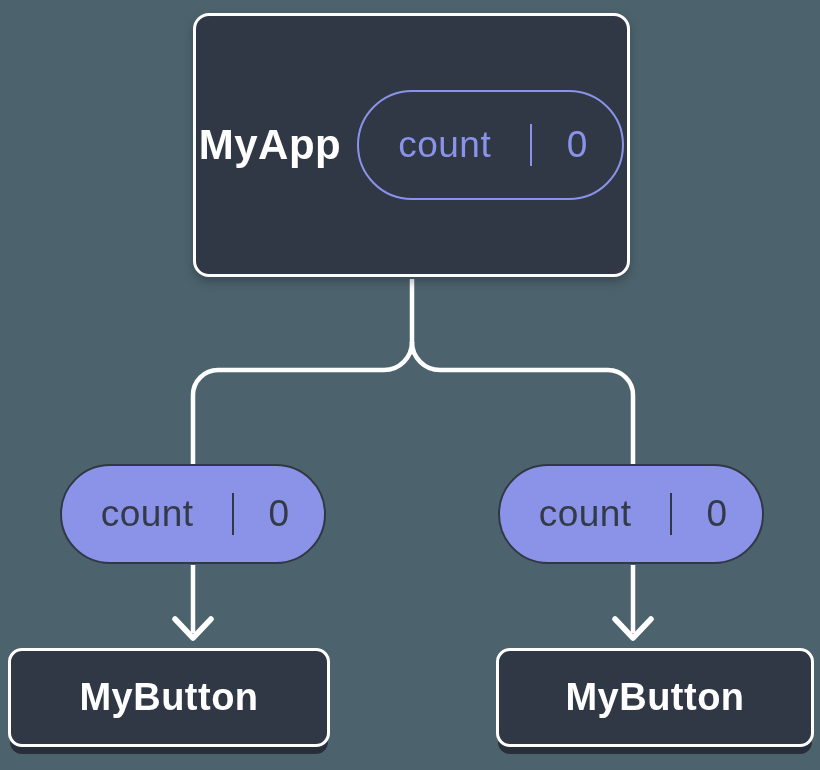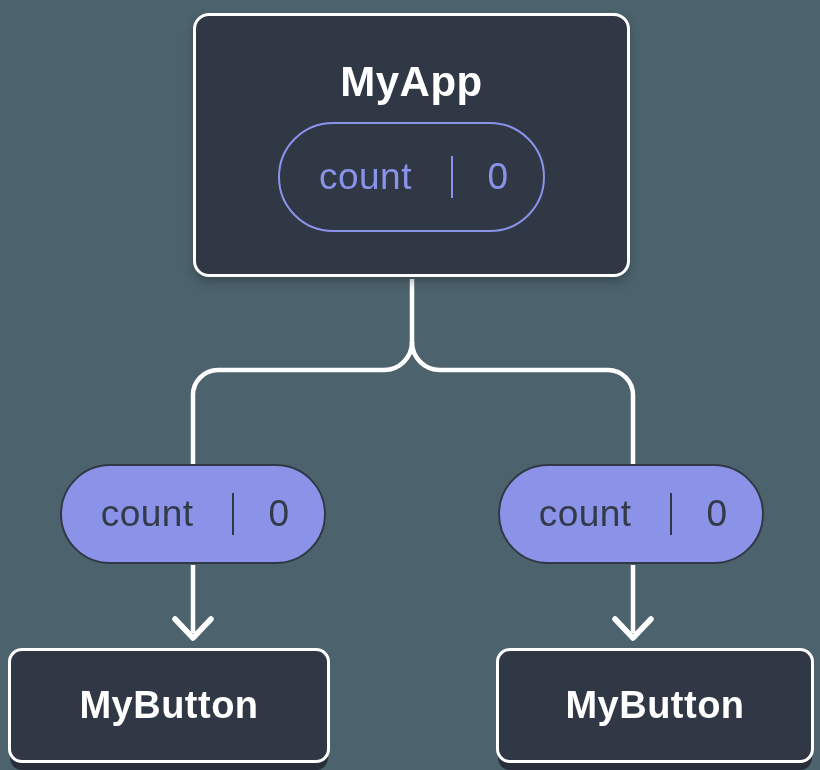--- a/index.html
+++ b/index.html
@@ -25,26 +25,26 @@
     background: var(--node-fill, #313845);
     border: 3px solid var(--node-border, #ffffff);
     color: #ffffff;
     display: flex;
     align-items: center;
     justify-content: center;
   }
   .node-root {
     left: 193px; top: 13px; width: 437px; height: 264px;
     border-radius: 16px;
-    flex-direction: column;
+    flex-direction: row;
     gap: 16px;
     box-shadow: 0 5px 10px rgba(25, 32, 40, 0.35);
   }
   .node-leaf {
-    top: 648px; width: 322px; height: 115px;
+    top: 648px; width: 322px; height: 99px;
     border-radius: 14px;
     box-shadow: 0 9px 0 -2px rgba(38, 44, 56, 0.95);
   }
   .node-leaf.left  { left: 8px; }
   .node-leaf.right { left: 496px; width: 318px; }
   .node-label {
     font-size: 42px;
     font-weight: 600;
     color: #ffffff;
     letter-spacing: 0.5px;

